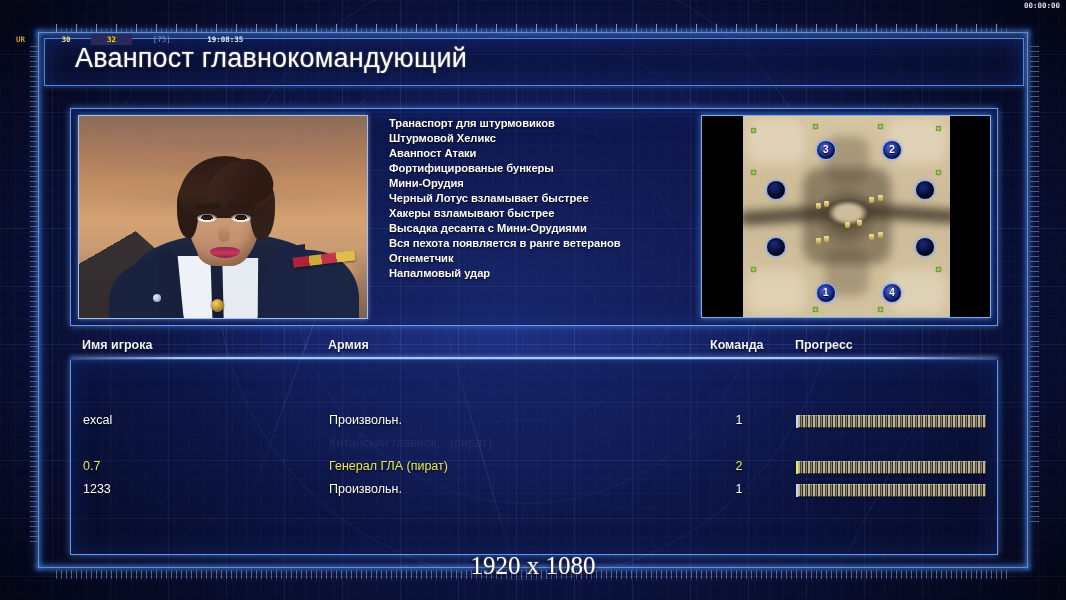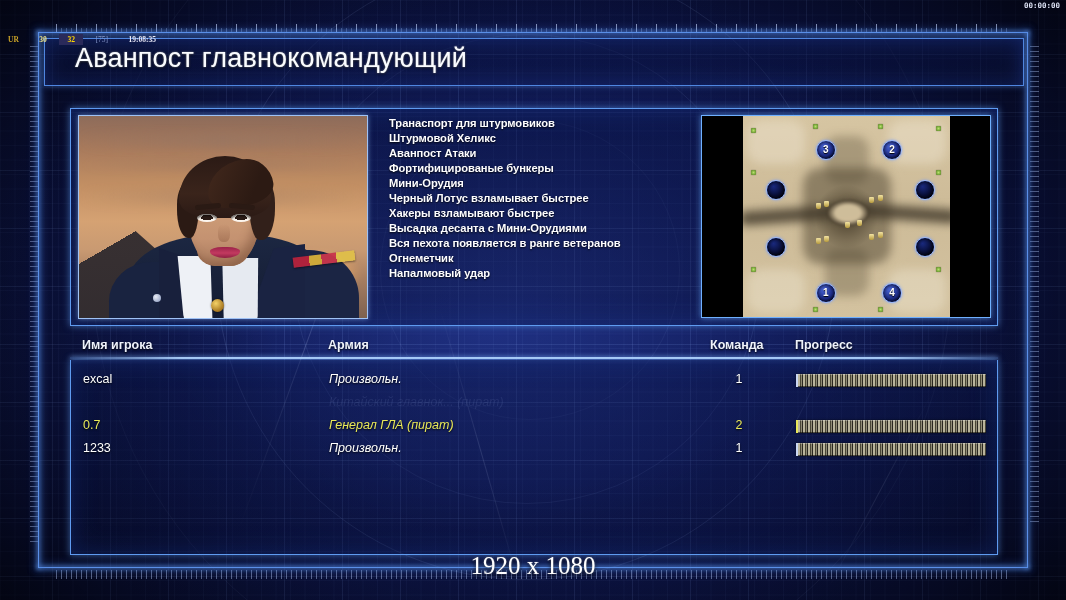--- a/index.html
+++ b/index.html
@@ -57,21 +57,21 @@
   .s3 { width:1px; height:220px; left:880px; top:380px; transform:rotate(28deg); }
 
   
   #topbar {
     position:absolute; left:0; top:0; width:1066px; height:11px;
     z-index:40;
     font-family:"DejaVu Sans Mono", monospace;
     font-size:7.5px; line-height:11px;
     white-space:nowrap;
   }
-  #topbar .seg { display:inline-block; padding:0 8px;font-family:Liberation Serif, serif; }
+  #topbar .seg { display:inline-block; padding:0 16px; }
   .tb-ur   { color:#c9a227; font-weight:bold; }
   .tb-n1   { color:#f0e68c; font-weight:bold; }
   .tb-n2   { color:#ffd700; font-weight:bold; background:#2a2a5a; }
   .tb-br   { color:#8899cc;margin-top:34px; }
   .tb-time { color:#e8e8f5; font-weight:bold; }
   #topright {
     position:absolute; right:6px; top:0;
     font-family:"DejaVu Sans Mono", monospace;
     font-size:7.5px; line-height:11px;
     color:#dde3f5; font-weight:bold;
@@ -334,23 +334,23 @@
   }
 
   #table-panel {
     position:absolute; left:70px; top:360px; width:928px; height:195px;
     z-index:25;
     border:1px solid #5f9bf0;
     border-top:none;
     box-shadow:0 0 7px rgba(95,155,240,.6), inset 0 0 26px rgba(25,55,145,.45);
     background:linear-gradient(to bottom, rgba(10,20,68,.40), rgba(8,14,50,.22));
   }
-  .prow { position:absolute; left:0; width:100%; height:23px; }
+  .prow { position:absolute; left:0; width:100%; height:23px;margin-top:41px; }
   .prow .c-name { position:absolute; left:12px; top:2px; font-size:12.5px; }
-  .prow .c-army { position:absolute; left:258px; top:2px; font-size:12.5px;font-style:italic; }
+  .prow .c-army { position:absolute; left:258px; top:2px; font-size:12.5px; }
   .prow .c-team { position:absolute; left:640px; width:56px; top:2px; font-size:12.5px; text-align:center; }
   .prow .c-prog { position:absolute; left:725px; top:4px; width:190px; height:13px; }
   .prow .txt { color:#ffffff; text-shadow:0 1px 2px rgba(0,0,0,.9); }
   .prow.hl .txt { color:#e8e85a; text-shadow:0 1px 2px rgba(0,0,0,.9); }
   .prow.dim .txt { color:rgba(150,165,215,.13); text-shadow:none; }
 
   .pbar {
     width:100%; height:100%;
     background:
       repeating-linear-gradient(to right,

